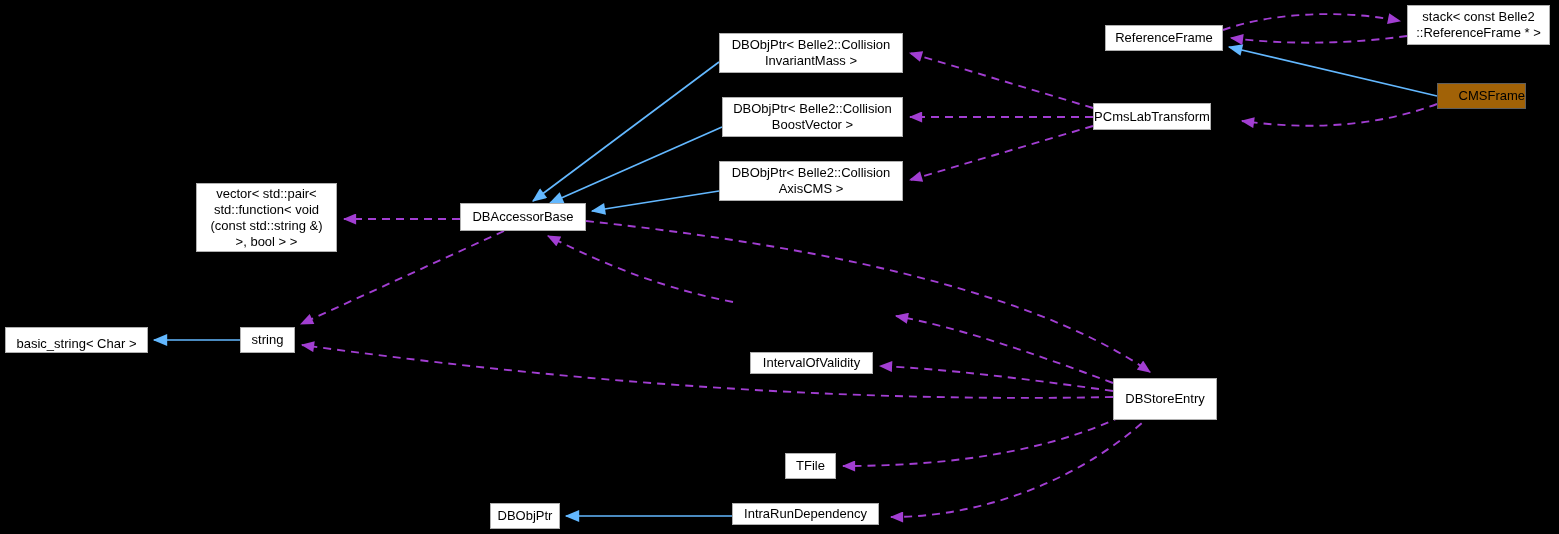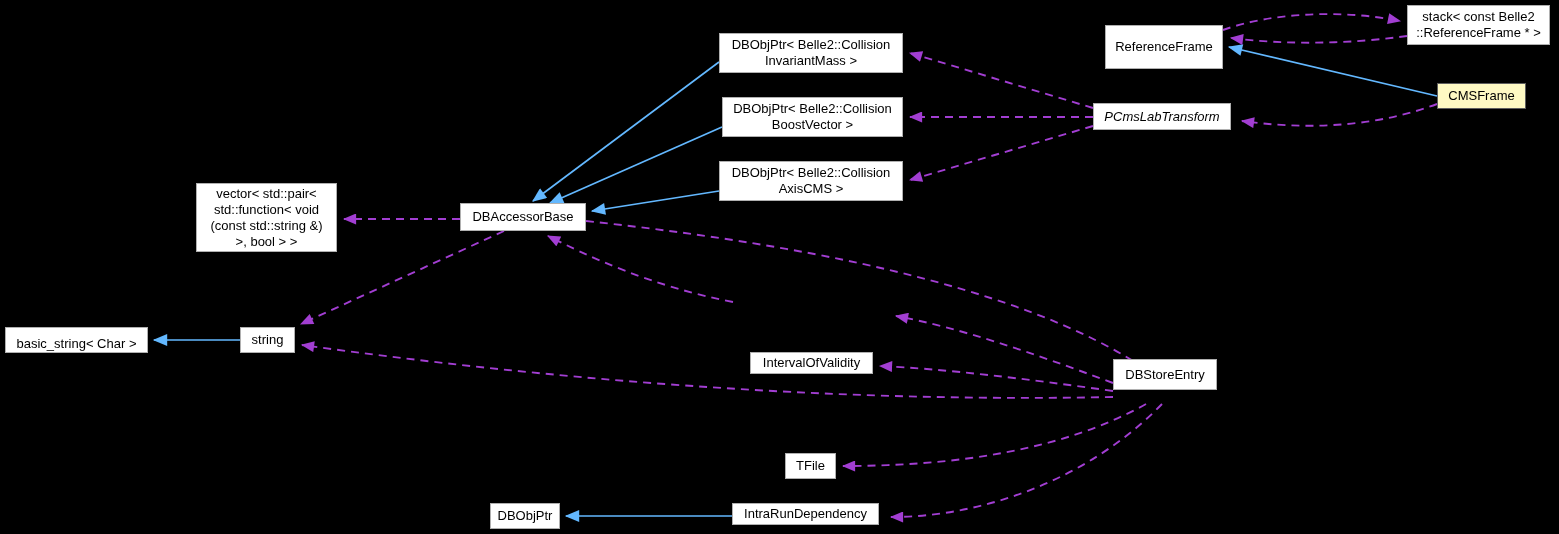--- a/index.html
+++ b/index.html
@@ -24,23 +24,24 @@
     display:flex;
     flex-direction:column;
     align-items:center;
     justify-content:center;
     text-align:center;
     white-space:nowrap;
     cursor:pointer;
   }
   .node span{display:block;}
   .node-hl{
-    background:#fef9c3;
+    background:#a16207;
     border:1.8px solid #5e5e5e;
     cursor:default;
+    align-items:flex-end;
   }
 </style>
 </head>
 <body>
 
 <div class="stage">
 
   <svg class="edges" viewBox="0 0 1559 534">
     <defs>
       <marker id="arrow-blue" viewBox="0 0 12 10" markerWidth="16" markerHeight="12" refX="11" refY="5" orient="auto" markerUnits="userSpaceOnUse">
@@ -83,34 +84,34 @@
   <div class="node" style="left:722px;top:97px;width:181px;height:40px;">
     <span>DBObjPtr&lt; Belle2::Collision</span>
     <span>BoostVector &gt;</span>
   </div>
 
   <div class="node" style="left:719px;top:161px;width:184px;height:40px;">
     <span>DBObjPtr&lt; Belle2::Collision</span>
     <span>AxisCMS &gt;</span>
   </div>
 
-  <div class="node" style="left:1105px;top:25px;width:118px;height:44px;">
+  <div class="node" style="left:1105px;top:25px;width:118px;height:26px;">
     <span>ReferenceFrame</span>
   </div>
 
   <div class="node" style="left:1407px;top:5px;width:143px;height:40px;">
     <span>stack&lt; const Belle2</span>
     <span>::ReferenceFrame * &gt;</span>
   </div>
 
   <div class="node node-hl" style="left:1437px;top:83px;width:89px;height:26px;">
     <span>CMSFrame</span>
   </div>
 
-  <div class="node" style="left:1093px;top:103px;width:138px;height:27px;font-style:italic;">
+  <div class="node" style="left:1093px;top:103px;width:118px;height:27px;">
     <span>PCmsLabTransform</span>
   </div>
 
   <div class="node" style="left:196px;top:183px;width:141px;height:69px;">
     <span>vector&lt; std::pair&lt;</span>
     <span>std::function&lt; void</span>
     <span>(const std::string &amp;)</span>
     <span>&gt;, bool &gt; &gt;</span>
   </div>
 
@@ -124,21 +125,21 @@
 
   <div class="node" style="left:240px;top:327px;width:55px;height:26px;align-items:center;">
     <span>string</span>
   </div>
 
 
   <div class="node" style="left:750px;top:352px;width:123px;height:22px;">
     <span>IntervalOfValidity</span>
   </div>
 
-  <div class="node" style="left:1113px;top:359px;width:104px;height:31px;">
+  <div class="node" style="left:1113px;top:378px;width:104px;height:42px;">
     <span>DBStoreEntry</span>
   </div>
 
   <div class="node" style="left:785px;top:453px;width:51px;height:26px;">
     <span>TFile</span>
   </div>
 
   <div class="node" style="left:490px;top:503px;width:70px;height:26px;">
     <span>DBObjPtr</span>
   </div>

